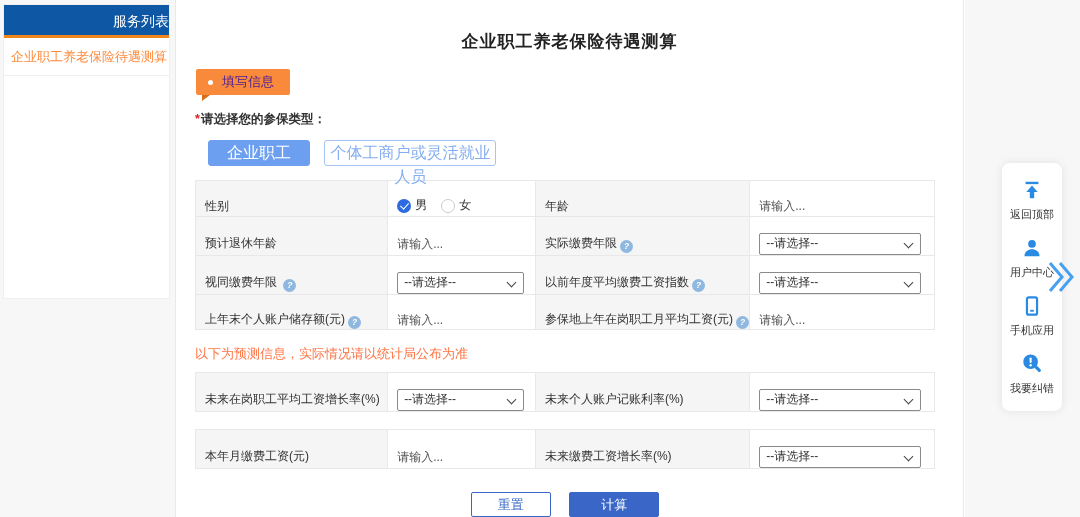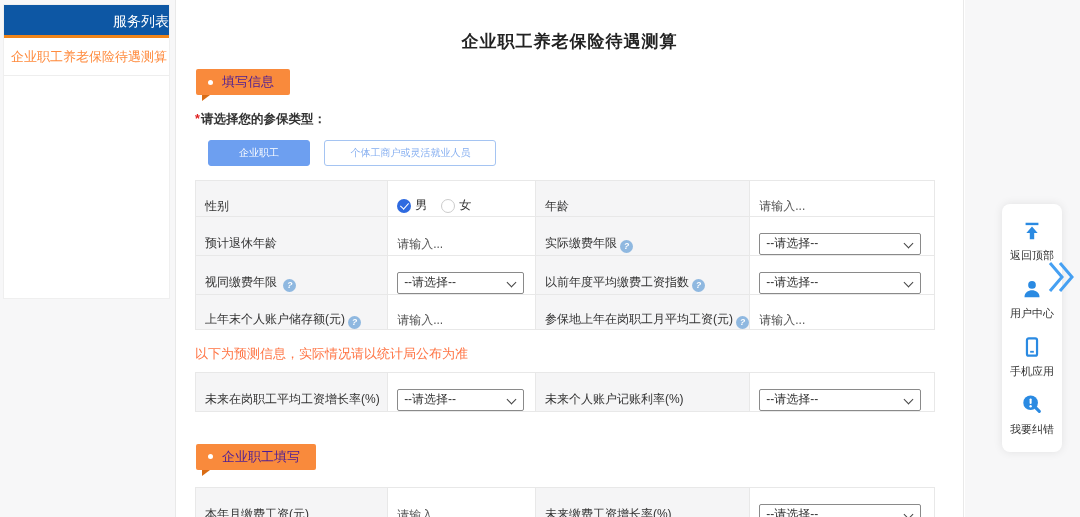--- a/index.html
+++ b/index.html
@@ -31,21 +31,21 @@
     padding:4px 16px 4px 12px; border-radius:2px; }
   .badge::before { content:""; width:5px; height:5px; border-radius:50%;
     background:#fff; margin-right:9px; }
   .badge::after { content:""; position:absolute; left:6px; bottom:-6px;
     border-top:6px solid #d96c14; border-right:8px solid transparent; }
 
   .required-line { margin:16px 0 12px 19px; font-size:12.5px; color:#333;font-weight:bold; }
   .required-mark { color:#e02020; margin-right:1px; }
 
   .type-row { margin:12px 0 0 32px; }
-  .type-btn { display:inline-block; height:26px; line-height:24px; font-size:10px;
+  .type-btn { display:inline-block; height:26px; line-height:24px; font-size:16px;
     border-radius:3px; text-align:center; cursor:pointer; vertical-align:top; }
   .type-btn.active { width:102px; background:#6d9ff0; border:1px solid #6d9ff0; color:#fff; }
   .type-btn.plain { width:172px; margin-left:10px; background:#fff;
     border:1px solid #a5c4f2; color:#85aef0; }
 
   table.form-tbl { margin:14px 0 0 19px; width:740px; border-collapse:collapse;
     font-size:12px; table-layout:fixed; }
   .form-tbl td { border:1px solid #e8e8e8; height:29px; padding:16px 6px 0 9px;
     overflow:hidden; white-space:nowrap; }
   .form-tbl td.lbl { background:#f5f5f6; color:#333; }
@@ -86,21 +86,21 @@
     border-radius:2px; text-align:center; cursor:pointer; vertical-align:top; }
   .btn.reset { width:80px; background:#fff; border:1px solid #3a66c8; color:#3a66c8; }
   .btn.calc { width:90px; margin-left:14px; background:#3a66c8;
     border:1px solid #3a66c8; color:#fff; }
 
   
   .right-col { position:absolute; left:965px; top:0; width:115px; height:517px;
     background:#f7f7f8; }
   .float-panel { position:absolute; left:37px; top:163px; width:60px;
     background:#fff; border-radius:8px; box-shadow:0 0 10px rgba(0,0,0,.09);
-    padding:9px 0 7px; display:flex; flex-direction:column; align-items:center;margin-top:41px; }
+    padding:9px 0 7px; display:flex; flex-direction:column; align-items:center; }
   .fp-item { display:flex; flex-direction:column; align-items:center;
     padding:7px 0 8px; cursor:pointer; }
   .fp-item svg { display:block; }
   .fp-label { margin-top:6px; font-size:11px; color:#333; white-space:nowrap; }
   .collapse-chev { position:absolute; left:82px; top:260px; cursor:pointer; }
 </style>
 </head>
 <body>
 
 <div class="left-col">
@@ -226,21 +226,20 @@
       <td class="c4">
         <span class="selectbox">
           <span>--请选择--</span>
           <i class="chev"></i>
         </span>
       </td>
     </tr>
   </tbody>
     </table>
 
-  <div class="badge badge-gap">企业职工填写</div>
 
   
   <table class="form-tbl tbl-gap16">
     <tbody>
         <tr>
       <td class="lbl c1">
         <span>本年月缴费工资(元)</span>
       </td>
       <td class="c2">
         <input class="cellinput" placeholder="请输入..." style="">

